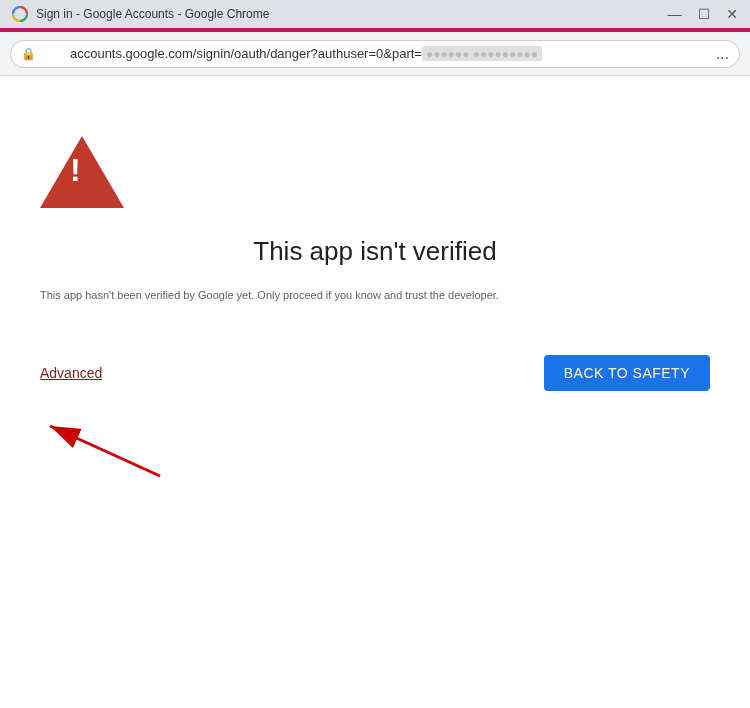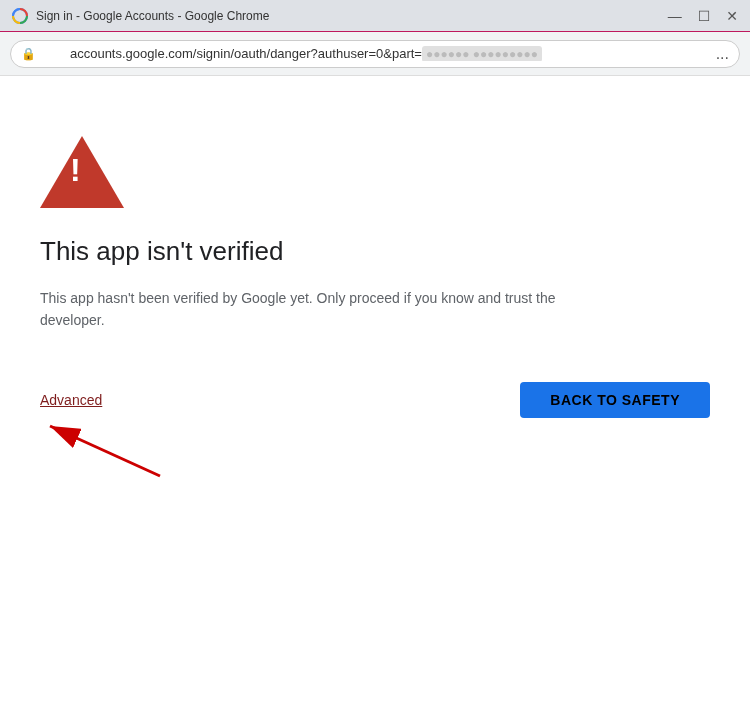--- a/index.html
+++ b/index.html
@@ -6,21 +6,21 @@
     body { width: 750px; height: 708px; font-family: Arial, sans-serif; background: #fff; overflow: hidden; }
 
     
     .window-chrome {
       background: #dee1e6;
       height: 32px;
       display: flex;
       align-items: center;
       justify-content: space-between;
       padding: 0 12px;
-      border-bottom: 1px solid #be185d;
+      border-bottom: 4px solid #be185d;
     }
     .window-title-area {
       display: flex;
       align-items: center;
       gap: 8px;
     }
     .google-icon {
       width: 16px;
       height: 16px;
       display: flex;
@@ -120,25 +120,26 @@
       font-weight: bold;
       font-family: Arial, sans-serif;
     }
 
     
     .main-heading {
       font-size: 26px;
       font-weight: 400;
       color: #202124;
       margin-bottom: 20px;
+      text-align: center;
     }
 
     
     .description-text {
-      font-size: 14px;
+      font-size: 11px;
       color: #5f6368;
       line-height: 1.6;
       max-width: 580px;
       margin-bottom: 50px;
     }
 
     
     .action-row {
       display: flex;
       align-items: center;
@@ -148,26 +149,26 @@
 
     .advanced-link {
       color: #7f1d1d;
       font-size: 14px;
       text-decoration: underline;
       cursor: pointer;
     }
 
     .back-to-safety-btn {
       background: #1a73e8;
-      color: #000000;
+      color: #fef9c3;
       border: none;
       border-radius: 4px;
-      padding: 10px 30px;
+      padding: 10px 20px;
       font-size: 14px;
-      font-weight: 700;
+      font-weight: 400;
       letter-spacing: 0.5px;
       cursor: pointer;
       text-transform: uppercase;
     }
 
     
     .arrow-container {
       position: absolute;
       left: 30px;
       top: 340px;

